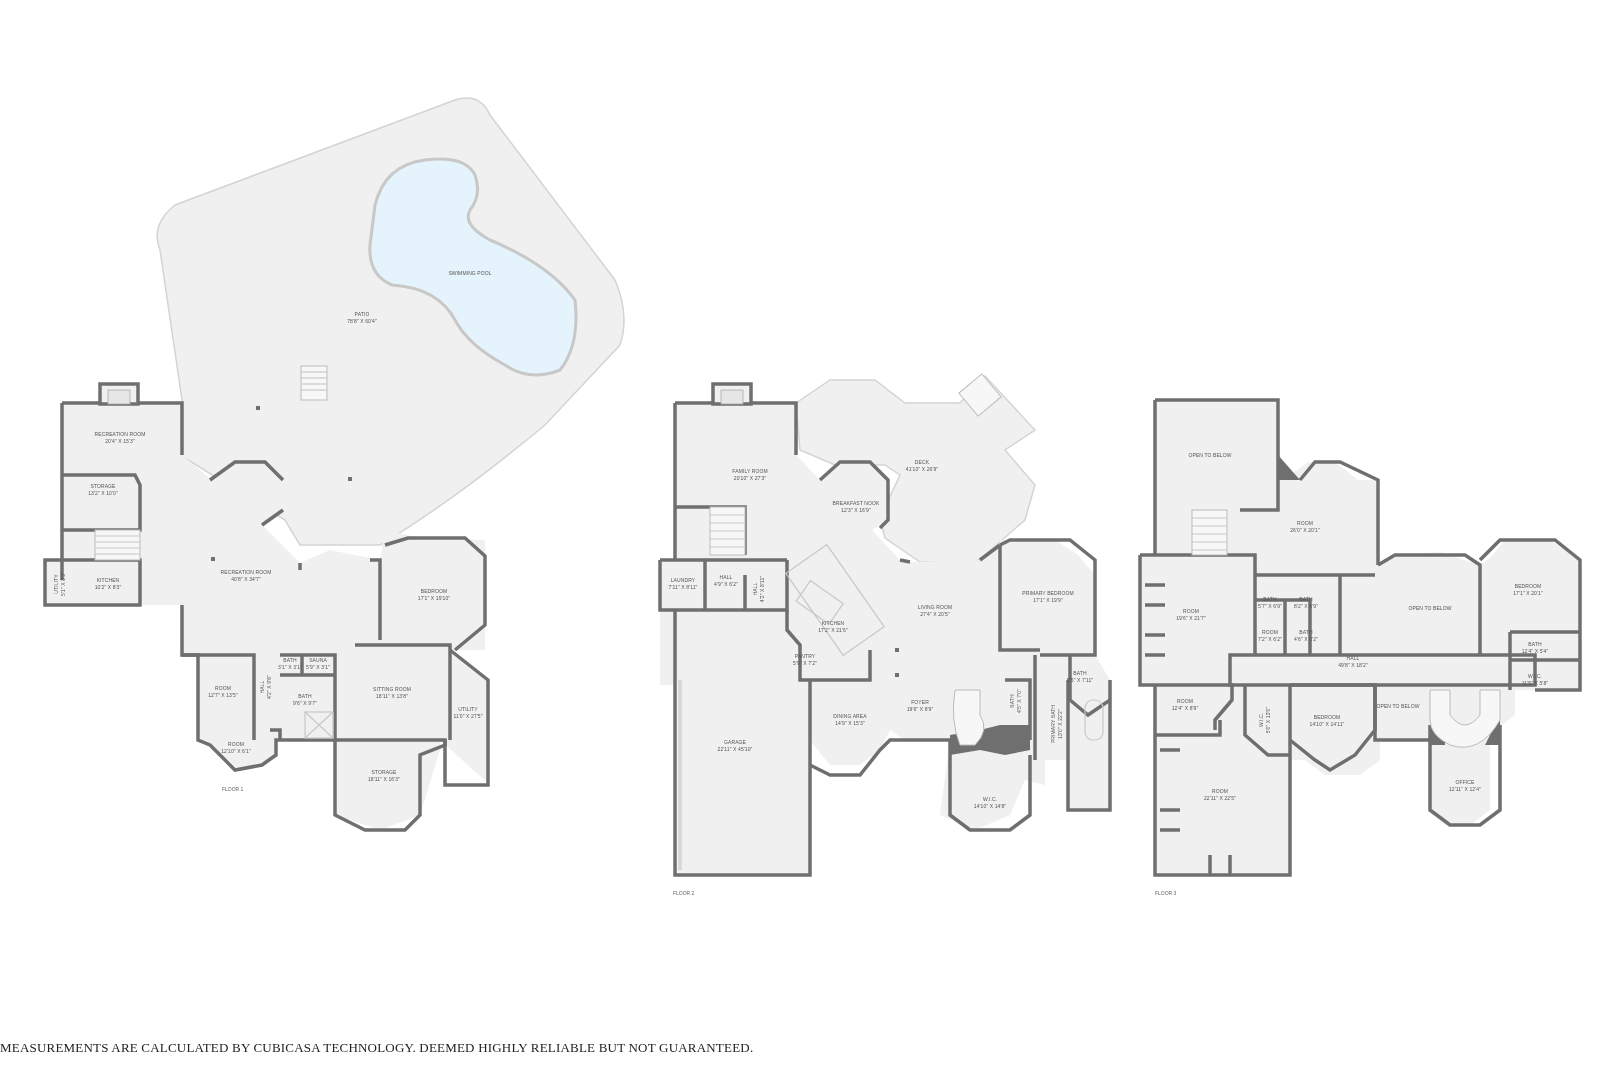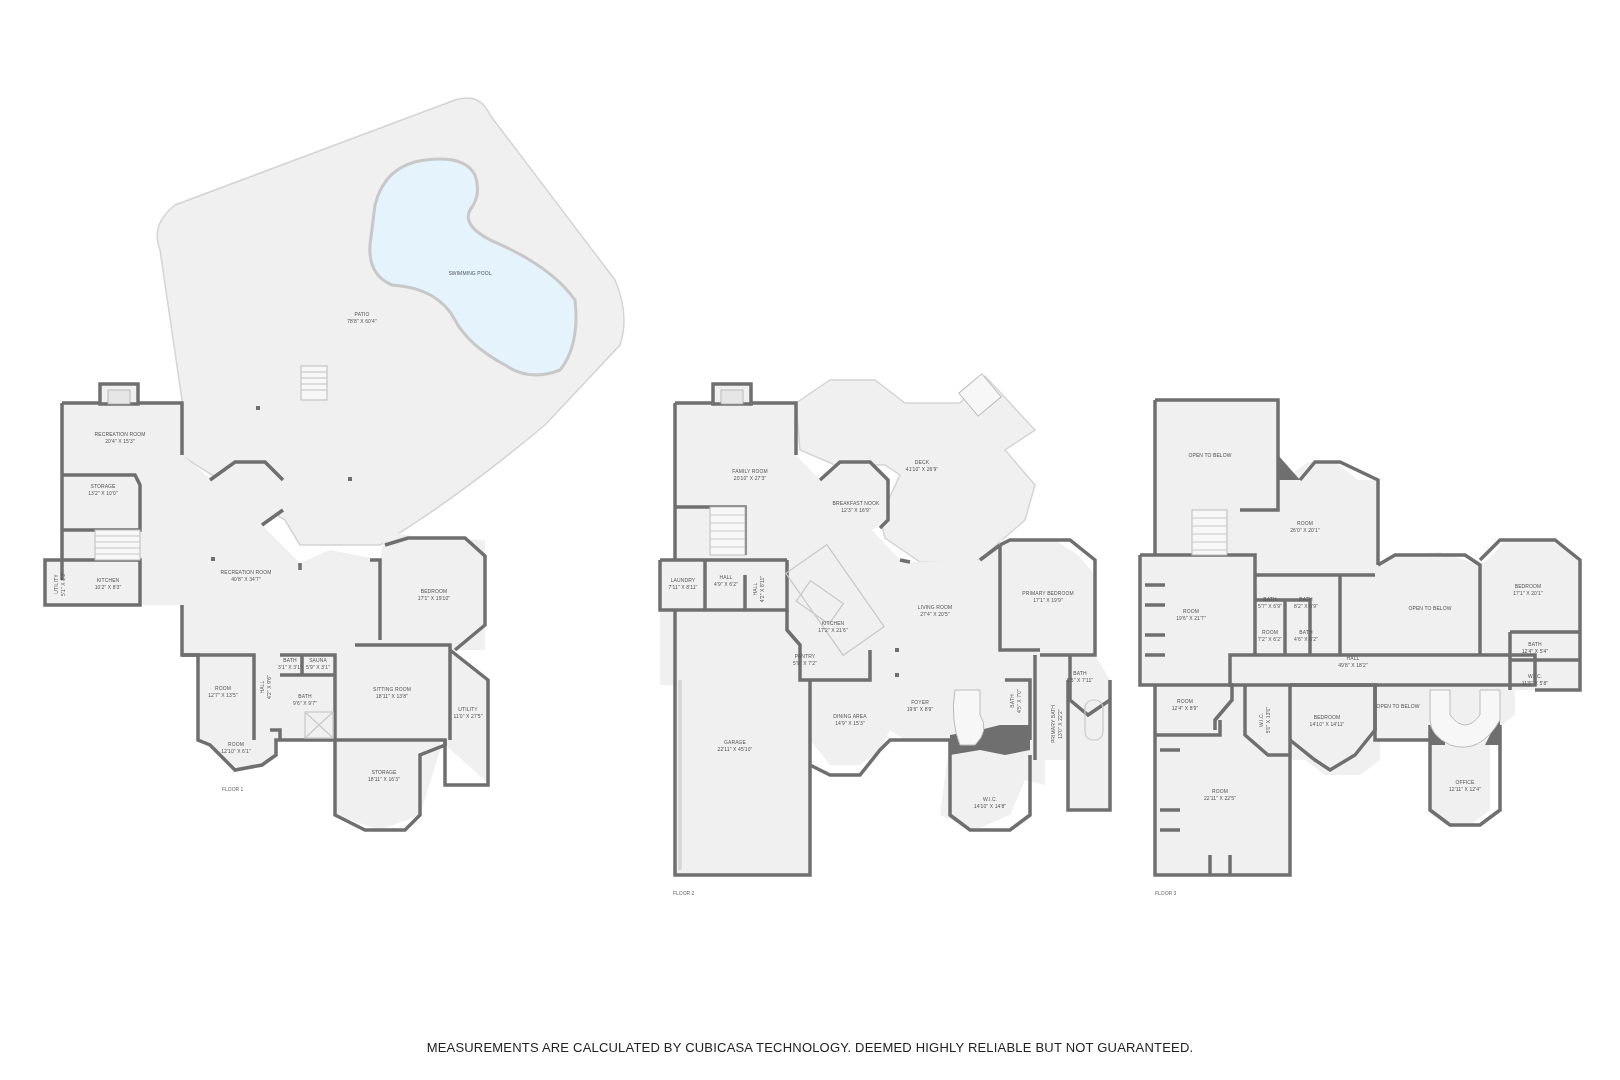--- a/index.html
+++ b/index.html
@@ -8,21 +8,21 @@
   .room { fill:#f0f0f0; stroke:none; }
   .wall { fill:none; stroke:#6f6f6f; stroke-width:3.5; stroke-linejoin:miter; }
   .thin { fill:none; stroke:#c8c8c8; stroke-width:1.2; }
   .win { fill:none; stroke:#d6d6d6; stroke-width:3.5; }
   .dark { fill:#6f6f6f; }
   .pool { fill:#e4f3fc; stroke:#c8c8c8; stroke-width:3; }
   .patio { fill:#f0f0f0; stroke:#d4d4d4; stroke-width:1.5; }
   .lbl { position:absolute; transform:translate(-50%,-50%); text-align:center; color:#555; font-size:5px; line-height:7px; white-space:nowrap; font-family:"Liberation Sans", sans-serif; text-transform:uppercase; letter-spacing:0.1px; }
   .lbl.v { transform:translate(-50%,-50%) rotate(-90deg); }
   .floor-label { position:absolute; font-size:5px; color:#666; font-family:"Liberation Sans", sans-serif; }
-  #disclaimer { position:absolute; left:0; width:1620px; top:1040px; text-align:center; font-size:13px; color:#222; font-family:Liberation Sans, sans-serif; letter-spacing:0.2px; }
+  #disclaimer { position:absolute; left:0; width:1620px; top:1040px; font-size:13px; color:#222; font-family:Liberation Serif, serif; letter-spacing:0.2px; }
 </style>
 </head>
 <body>
 
 <svg id="plan" viewBox="0 0 1620 1080" xmlns="http://www.w3.org/2000/svg">
 
   <g>
 
     <path class="patio" d="M182,400 L160,250 Q150,225 175,205 L455,100 Q480,92 490,115 L615,280 Q630,315 620,345 L545,425 Q455,500 380,545 L300,545 L285,520 L180,455 Z"></path>
 

